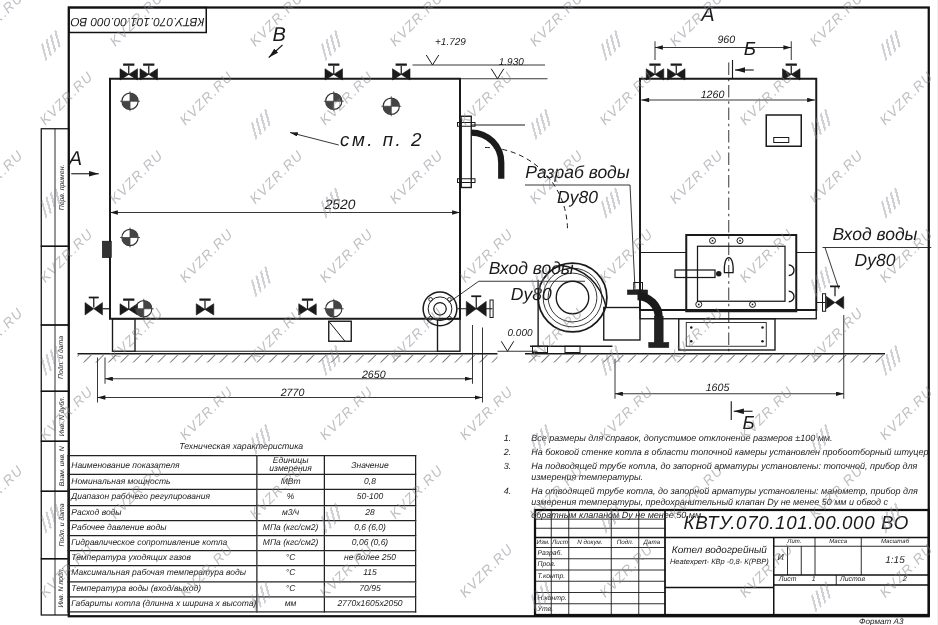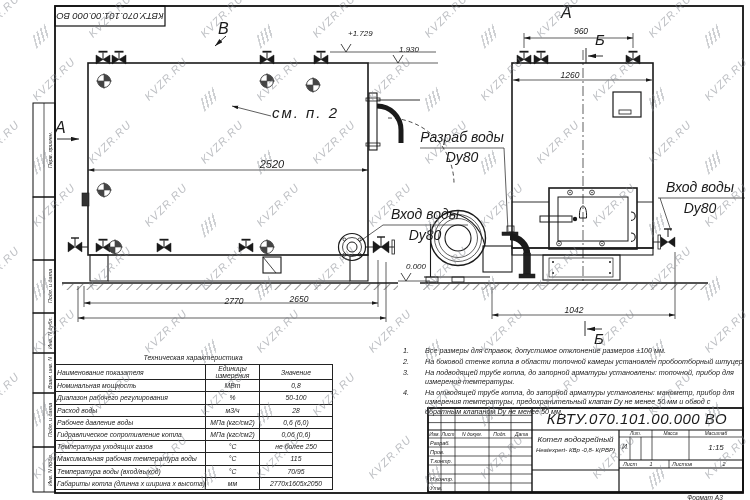--- a/index.html
+++ b/index.html
@@ -319,24 +319,24 @@
 
 <div class="lbl c" style="left:416px;top:129px;width:92px;font-size:14px;">Разраб воды</div>
 <div class="lbl c" style="left:416px;top:149px;width:92px;font-size:14px;">Dy80</div>
 <div class="lbl c" style="left:379px;top:206px;width:92px;font-size:14px;">Вход воды</div>
 <div class="lbl c" style="left:379px;top:227px;width:92px;font-size:14px;">Dy80</div>
 <div class="lbl c" style="left:654px;top:179px;width:92px;font-size:14px;">Вход воды</div>
 <div class="lbl c" style="left:654px;top:200px;width:92px;font-size:14px;">Dy80</div>
 
 <div class="lbl c" style="left:250px;top:158px;width:44px;font-size:11px;">2520</div>
 <div class="lbl c" style="left:277px;top:294px;width:44px;font-size:8.5px;">2650</div>
-<div class="lbl c" style="left:212px;top:296px;width:44px;font-size:8.5px;">2770</div>
+<div class="lbl c" style="left:212px;top:309px;width:44px;font-size:8.5px;">2770</div>
 <div class="lbl c" style="left:562px;top:26px;width:38px;font-size:8.5px;">960</div>
 <div class="lbl c" style="left:548px;top:70px;width:44px;font-size:8.5px;">1260</div>
-<div class="lbl c" style="left:552px;top:305px;width:44px;font-size:8.5px;">1042</div>
+<div class="lbl c" style="left:552px;top:305px;width:44px;font-size:8.5px;">1605</div>
 
 <div class="lbl" style="left:348px;top:29px;font-size:8px;">+1.729</div>
 <div class="lbl" style="left:399px;top:45px;font-size:8px;">1.930</div>
 <div class="lbl" style="left:406px;top:262px;font-size:8px;font-style:italic;">0.000</div>
 
 <div class="tech-title">Техническая характеристика</div>
 <table class="tech">
   <colgroup>
         <col style="width:151px">
         <col style="width:54px">

